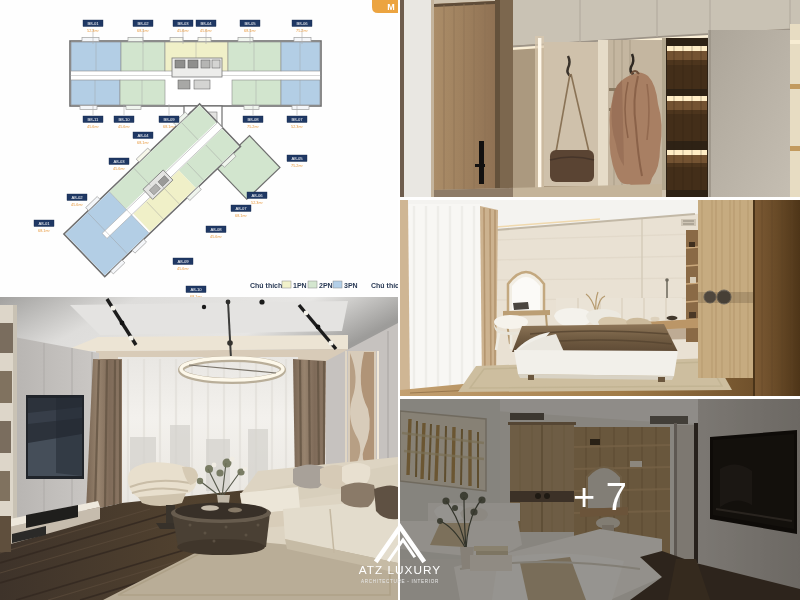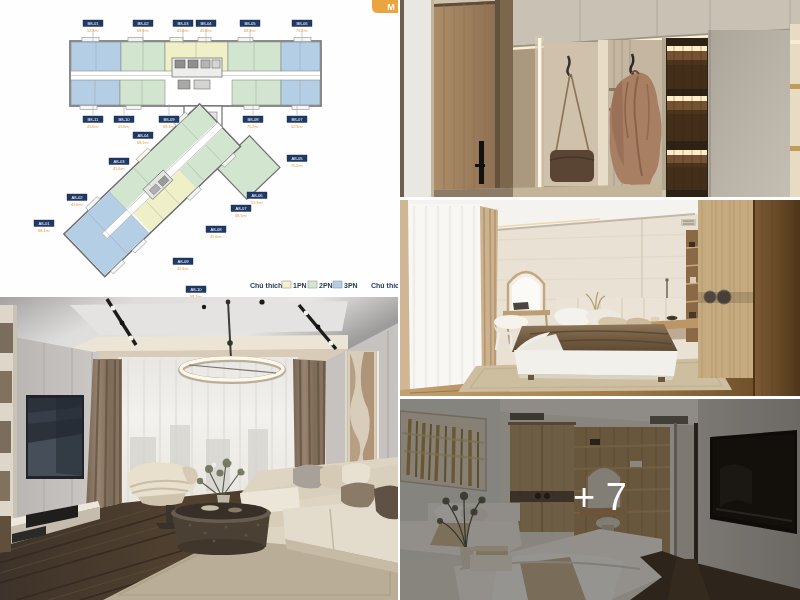--- a/index.html
+++ b/index.html
@@ -903,14 +903,27 @@
 
     <path d="M296,164 L262,152 L240,158 L262,178 L230,201 L340,201 L400,201 L400,190 Z" fill="#46382b"></path>
     <path d="M276,160 L296,160 L310,201 L268,201 Z" fill="#54432f"></path>
 
     <rect x="0" y="0" width="400" height="201" fill="#0b0906" opacity="0.42"></rect>
 
     <text x="200" y="111" font-size="38" fill="#ffffff" text-anchor="middle" font-family="Liberation Sans, sans-serif">+ 7</text>
   </svg>
   </div>
 
+  <div class="panel" style="left:352px;top:514px;width:96px;height:76px;">
+  <svg width="96" height="76" viewBox="0 0 96 76">
+
+    <g stroke="#ffffff" fill="none" stroke-linecap="square">
+      <path d="M25,46 L48,13 L71,46" stroke-width="4.5"></path>
+      <path d="M37,46 L51,26 L62,42" stroke-width="3"></path>
+    </g>
+
+    <text x="48" y="60" font-size="11.8" fill="#ffffff" text-anchor="middle" letter-spacing="1">ATZ LUXURY</text>
+
+    <text x="48" y="69" font-size="4.6" fill="#e8e8e8" text-anchor="middle" letter-spacing="0.7">ARCHITECTURE - INTERIOR</text>
+  </svg>
+  </div>
 
 </div>
 
 </body></html>

